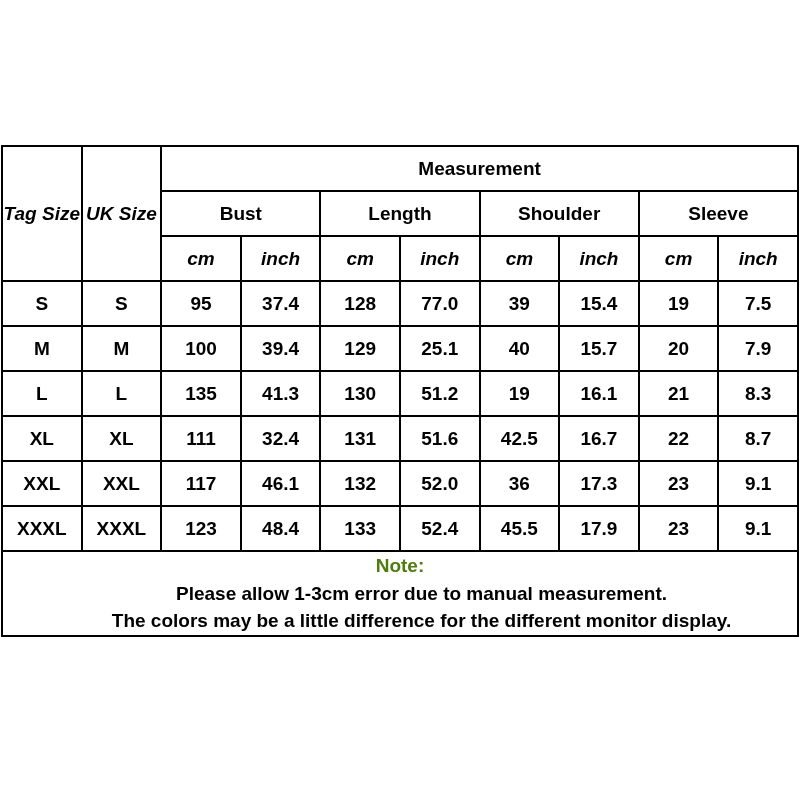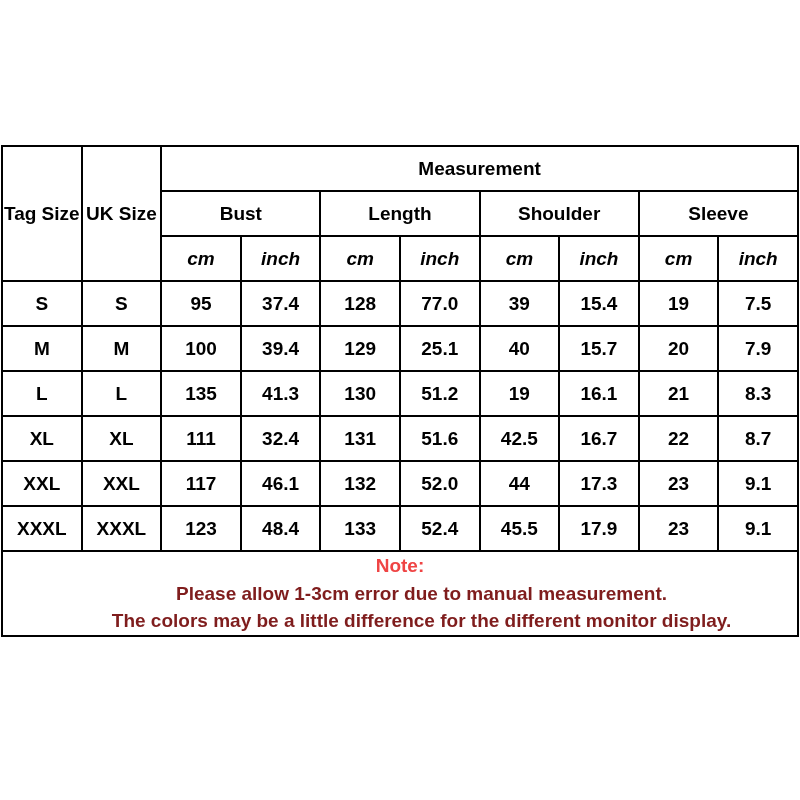--- a/index.html
+++ b/index.html
@@ -51,36 +51,37 @@
     font-size: 20px;
   }
   .hdr-unit {
     font-size: 18px;
     text-align: left;
     padding-left: 8px;
     font-style: italic;
   }
   .corner-label {
     font-size: 19px;
+    font-style: italic;
   }
   .note-cell {
     border: 2px solid #000000;
     padding: 10px 6px 14px 6px;
     height: auto;
   }
   .note-line {
-    color: #7f1d1d;
+    color: #000000;
     font-weight: bold;
     font-size: 19px;
     line-height: 1.45;
     text-align: center;
     padding-left: 43px;
   }
   .note-title {
-    color: #ef4444;
+    color: #4d7c0f;
     font-weight: bold;
     font-size: 19px;
     line-height: 1.45;
     text-align: center;
   }
 </style>
 </head>
 <body>
 
 <div id="page">
@@ -157,21 +158,21 @@
           <td>22</td>
           <td>8.7</td>
         </tr>
         <tr>
           <td>XXL</td>
           <td>XXL</td>
           <td>117</td>
           <td>46.1</td>
           <td>132</td>
           <td>52.0</td>
-          <td>44</td>
+          <td>36</td>
           <td>17.3</td>
           <td>23</td>
           <td>9.1</td>
         </tr>
         <tr>
           <td>XXXL</td>
           <td>XXXL</td>
           <td>123</td>
           <td>48.4</td>
           <td>133</td>

